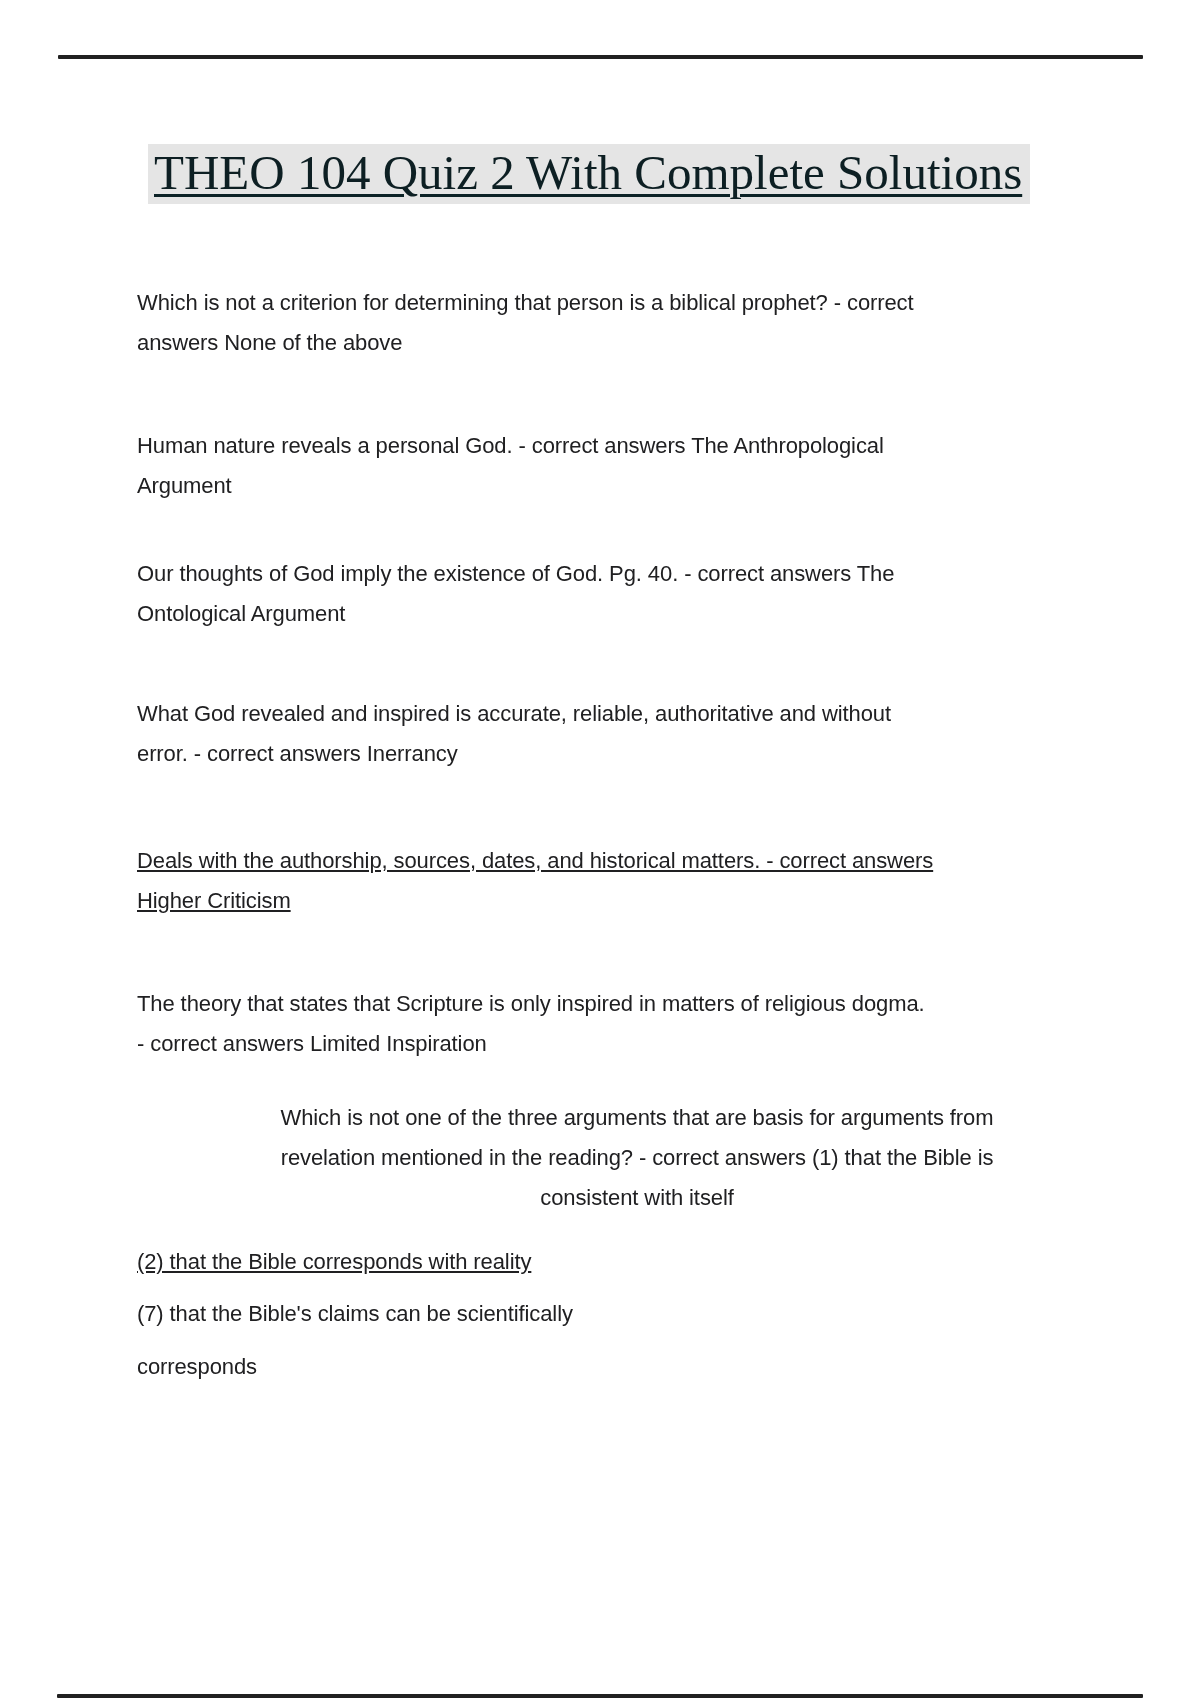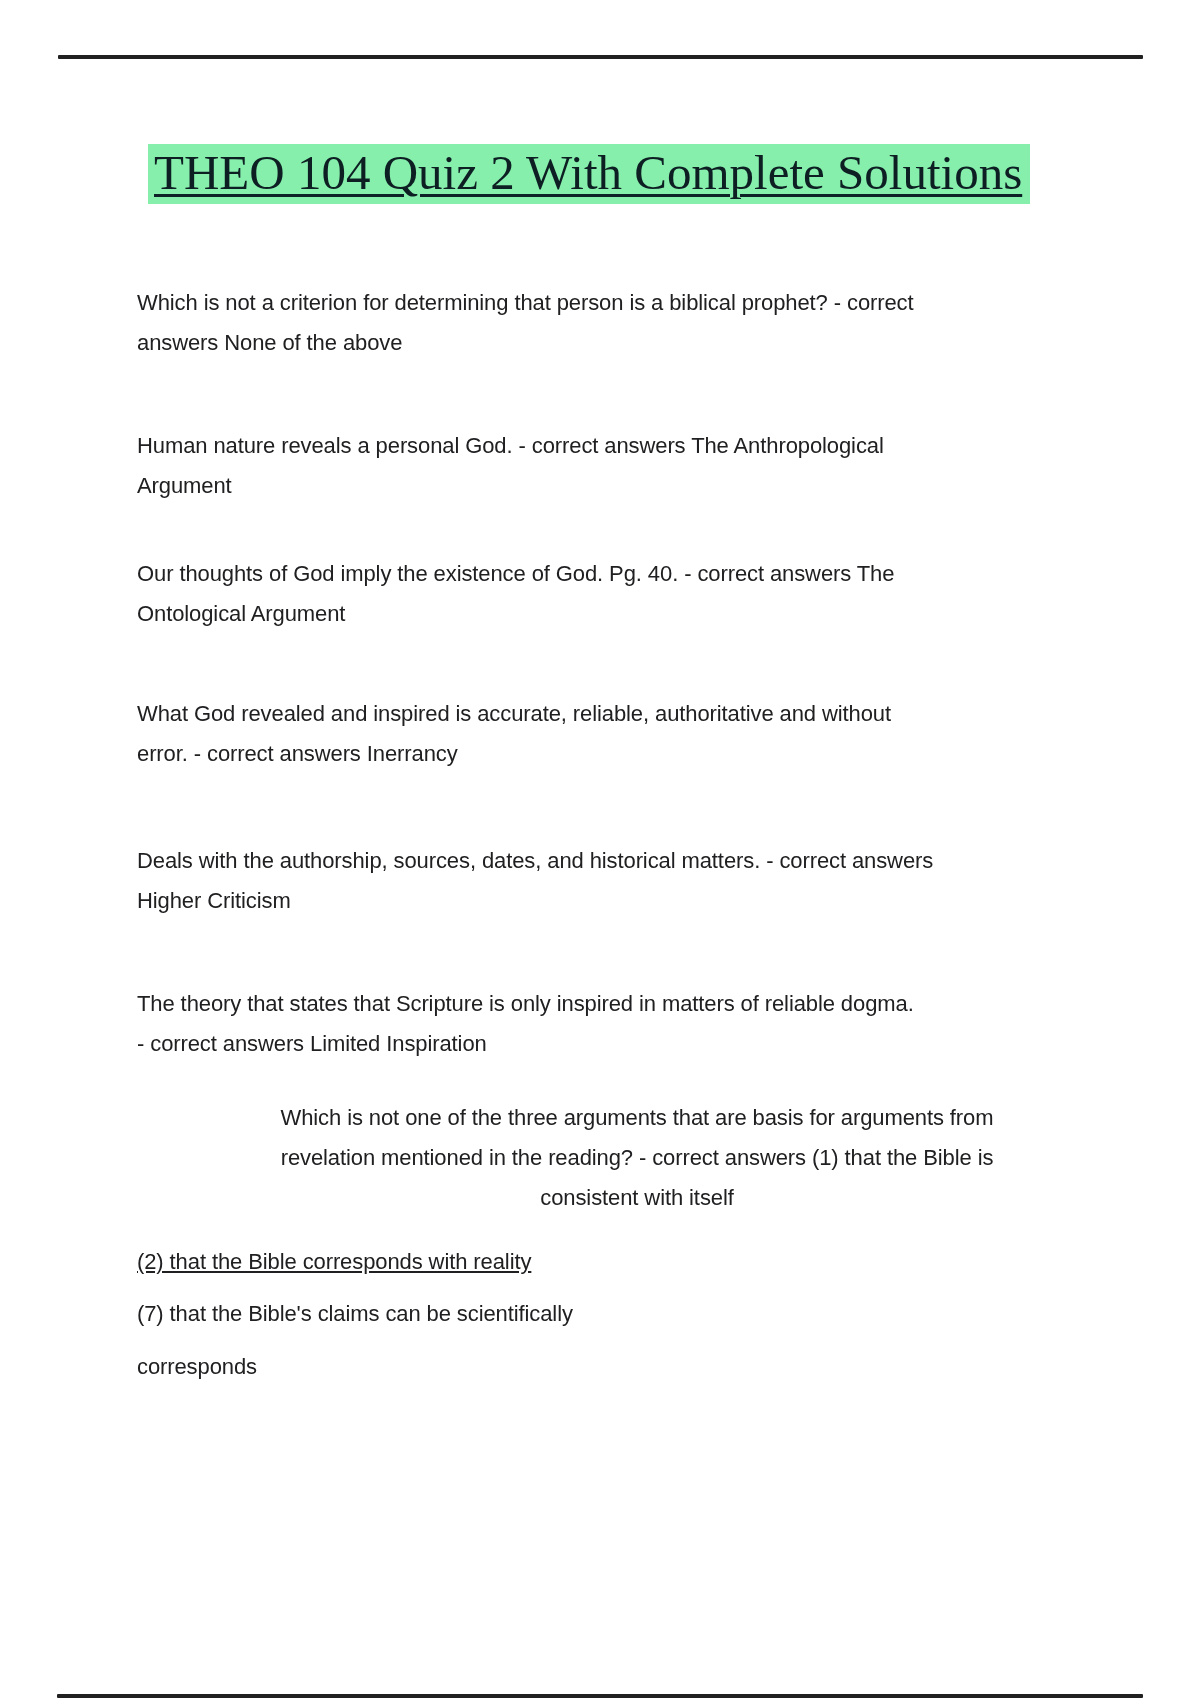--- a/index.html
+++ b/index.html
@@ -38,21 +38,21 @@
     margin: 0;
     font-family: "Liberation Serif", serif;
     font-weight: 400;
     font-size: 49px;
     line-height: 56px;
     color: #0d1f23;
     white-space: nowrap;
   }
   h1.doc-title .hl {
     display: inline-block;
-    background: #86efac;
+    background: #e5e5e5;
     padding: 1px 8px 3px 6px;
     text-decoration: underline;
     text-decoration-color: #0c2226;
     text-decoration-thickness: 3px;
     text-underline-offset: 5px;
   }
   .content {
     position: absolute;
     left: 137px;
     top: 0;
@@ -63,21 +63,21 @@
     font-size: 22px;
     line-height: 40px;
     color: #202022;
     letter-spacing: -0.1px;
     white-space: pre-line;
   }
   .p0 { margin-top: 283px; }
   .p1 { margin-top: 63px; }
   .p2 { margin-top: 48px; }
   .p3 { margin-top: 60px; }
-  .p4 { margin-top: 67px; }
+  .p4 { margin-top: 67px; text-decoration: underline; }
   .p5 { margin-top: 63px; }
   .p6 { margin-top: 34px; text-align: center; }
   .p7 { margin-top: 24px; text-decoration: underline; }
   .p8 { margin-top: 12px; }
   .p9 { margin-top: 13px; }
 </style>
 </head>
 <body>
 
 <div class="page">
@@ -90,21 +90,21 @@
     <p class="para p0">Which is not a criterion for determining that person is a biblical prophet? - correct
 answers None of the above</p>
     <p class="para p1">Human nature reveals a personal God. - correct answers The Anthropological
 Argument</p>
     <p class="para p2">Our thoughts of God imply the existence of God. Pg. 40. - correct answers The
 Ontological Argument</p>
     <p class="para p3">What God revealed and inspired is accurate, reliable, authoritative and without
 error. - correct answers Inerrancy</p>
     <p class="para p4">Deals with the authorship, sources, dates, and historical matters. - correct answers
 Higher Criticism</p>
-    <p class="para p5">The theory that states that Scripture is only inspired in matters of reliable dogma.
+    <p class="para p5">The theory that states that Scripture is only inspired in matters of religious dogma.
 - correct answers Limited Inspiration</p>
     <p class="para p6">Which is not one of the three arguments that are basis for arguments from
 revelation mentioned in the reading? - correct answers (1) that the Bible is
 consistent with itself</p>
     <p class="para p7">(2) that the Bible corresponds with reality</p>
     <p class="para p8">(7) that the Bible's claims can be scientifically</p>
     <p class="para p9">corresponds</p>
   </div>
 
   <div class="rule rule-bottom"></div>

